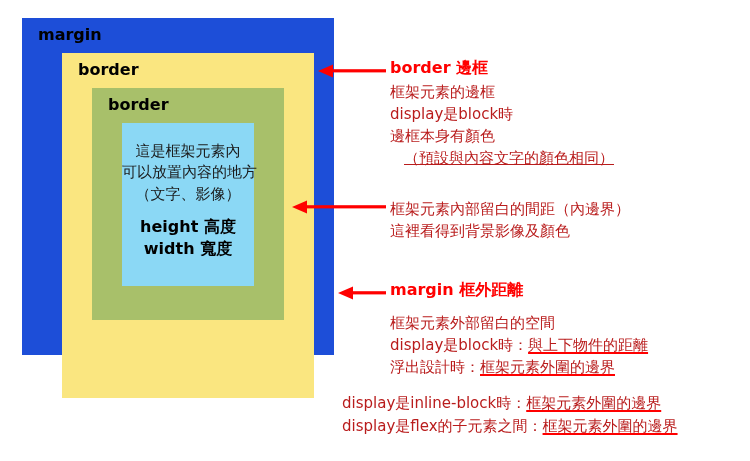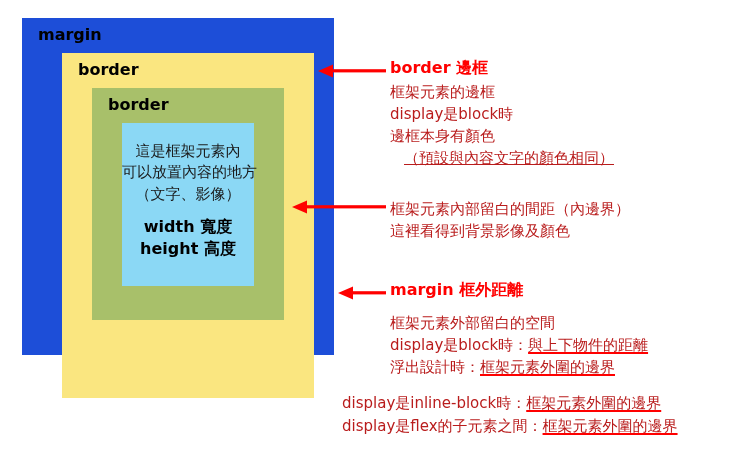--- a/index.html
+++ b/index.html
@@ -158,22 +158,22 @@
 
       <div class="boxlayer" id="padding-box">
         <div class="layer-label">border</div>
 
         <div class="boxlayer" id="content-box">
           <div id="content-text">
             <div class="content-line">這是框架元素內</div>
             <div class="content-line">可以放置內容的地方</div>
             <div class="content-line">（文字、影像）</div>
             <div id="content-dims">
+              <div class="content-dim-line">height 高度</div>
               <div class="content-dim-line">width 寬度</div>
-              <div class="content-dim-line">height 高度</div>
             </div>
           </div>
         </div>
 
       </div>
     </div>
   </div>
 
   <div class="arrow" id="arrow-border">
     <svg width="68" height="14" viewBox="0 0 68 14" xmlns="http://www.w3.org/2000/svg">

